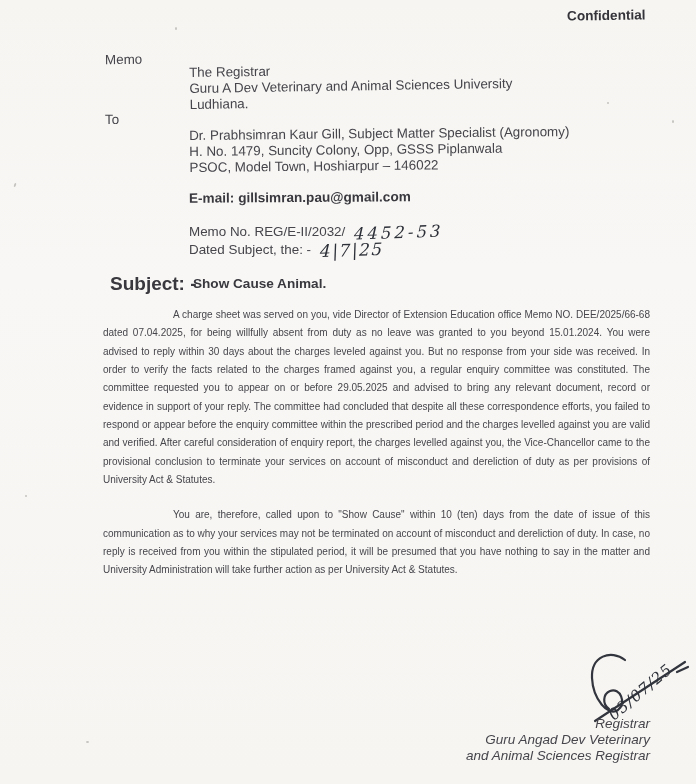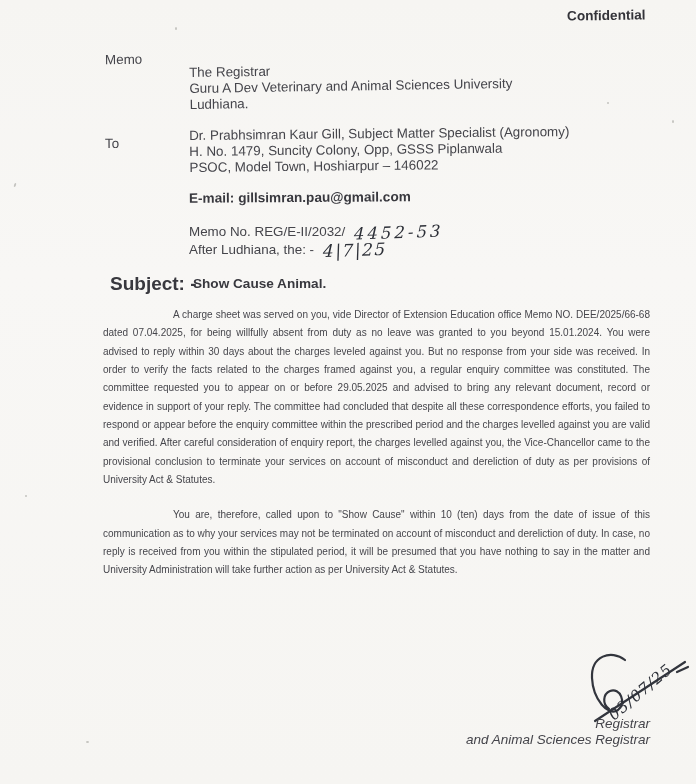--- a/index.html
+++ b/index.html
@@ -19,21 +19,21 @@
   .printed{font-size:13.4px;line-height:15.8px;color:#45454b;}
   .bold{font-weight:bold;color:#38383e;}
 
   .confidential{
     top:8px;right:50px;
     font-size:13.6px;font-weight:bold;color:#333339;
     transform:rotate(-0.9deg);
   }
   .from-label{left:105px;top:52px;transform:rotate(-0.8deg);}
   .from-block{left:189px;top:65px;transform:rotate(-0.9deg);transform-origin:left top;}
-  .to-label{left:105px;top:136px;transform:rotate(-0.6deg);}
+  .to-label{left:105px;top:112px;transform:rotate(-0.6deg);}
   .to-block{left:189px;top:128px;transform:rotate(-0.6deg);transform-origin:left top;}
   .email-line{left:189px;top:190px;font-size:13.6px;transform:rotate(-0.4deg);}
   .memo-line{left:189px;top:224px;white-space:nowrap;}
   .dated-line{left:189px;top:242px;white-space:nowrap;}
   .handwritten{
     display:inline-block;
     font-family:"DejaVu Serif", serif;
     font-style:italic;
     font-size:16.5px;
     letter-spacing:3px;
@@ -91,21 +91,21 @@
     <div>H. No. 1479, Suncity Colony, Opp, GSSS Piplanwala</div>
     <div>PSOC, Model Town, Hoshiarpur – 146022</div>
   </div>
 
   <div class="abs printed bold email-line">E-mail: gillsimran.pau@gmail.com</div>
 
   <div class="abs printed memo-line">
     <span>Memo No. REG/E-II/2032/</span><span class="handwritten">4452-53</span>
   </div>
   <div class="abs printed dated-line">
-    <span>After Ludhiana, the: -</span><span class="handwritten date">4|7|25</span>
+    <span>Dated Subject, the: -</span><span class="handwritten date">4|7|25</span>
   </div>
 
   <div class="abs printed bold subject-label">Subject: -</div>
   <div class="abs printed bold subject-text">Show Cause Animal.</div>
 
   <div class="abs body-text">
     <p class="para">A charge sheet was served on you, vide Director of Extension Education office Memo NO. DEE/2025/66-68 dated 07.04.2025, for being willfully absent from duty as no leave was granted to you beyond 15.01.2024. You were advised to reply within 30 days about the charges leveled against you. But no response from your side was received. In order to verify the facts related to the charges framed against you, a regular enquiry committee was constituted. The committee requested you to appear on or before 29.05.2025 and advised to bring any relevant document, record or evidence in support of your reply. The committee had concluded that despite all these correspondence efforts, you failed to respond or appear before the enquiry committee within the prescribed period and the charges levelled against you are valid and verified. After careful consideration of enquiry report, the charges levelled against you, the Vice-Chancellor came to the provisional conclusion to terminate your services on account of misconduct and dereliction of duty as per provisions of University Act &amp; Statutes.</p>
     <p class="para">You are, therefore, called upon to "Show Cause" within 10 (ten) days from the date of issue of this communication as to why your services may not be terminated on account of misconduct and dereliction of duty. In case, no reply is received from you within the stipulated period, it will be presumed that you have nothing to say in the matter and University Administration will take further action as per University Act &amp; Statutes.</p>
   </div>
 
@@ -113,20 +113,21 @@
     <g stroke="#32353d" stroke-width="2.2" fill="none" stroke-linecap="round">
       <path d="M47,9 C33,-2 13,5 14,27 C15,48 30,66 40,59 C49,52 42,36 32,40 C25,43 24,53 31,58"></path>
       <path d="M17,70 L107,11"></path>
       <path d="M99,21 L110,16"></path>
     </g>
     <text transform="translate(36,70) rotate(-40)" font-family="DejaVu Serif, serif" font-style="italic" font-size="15.5" fill="#2d3038" letter-spacing="1">03/07/25</text>
   </svg>
 
   <div class="abs sign-block">
     <div>Registrar</div>
+    <div>Guru Angad Dev Veterinary</div>
     <div>and Animal Sciences Registrar</div>
   </div>
 
   <div class="speck s1"></div>
   <div class="speck s2"></div>
   <div class="speck s3"></div>
   <div class="speck s4"></div>
   <div class="speck s5"></div>
   <div class="speck s6"></div>
 

